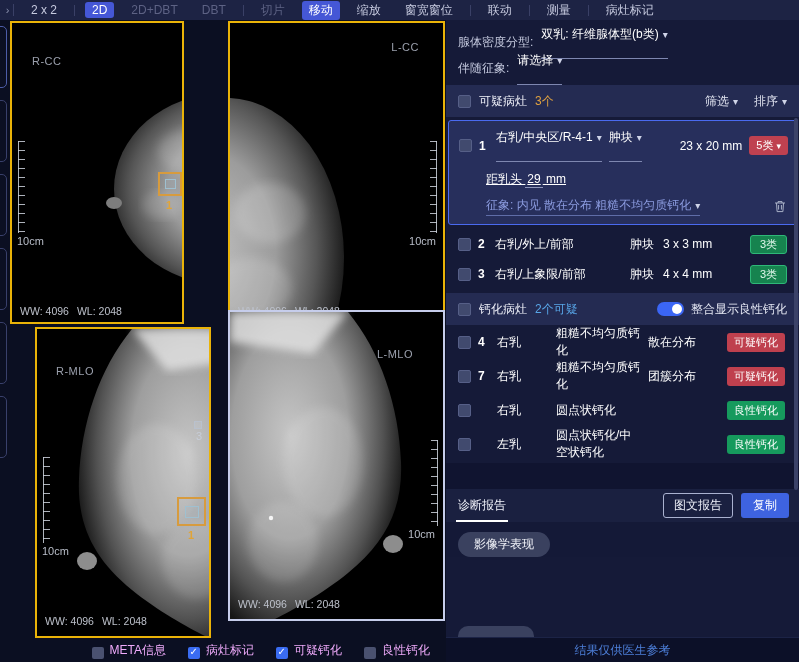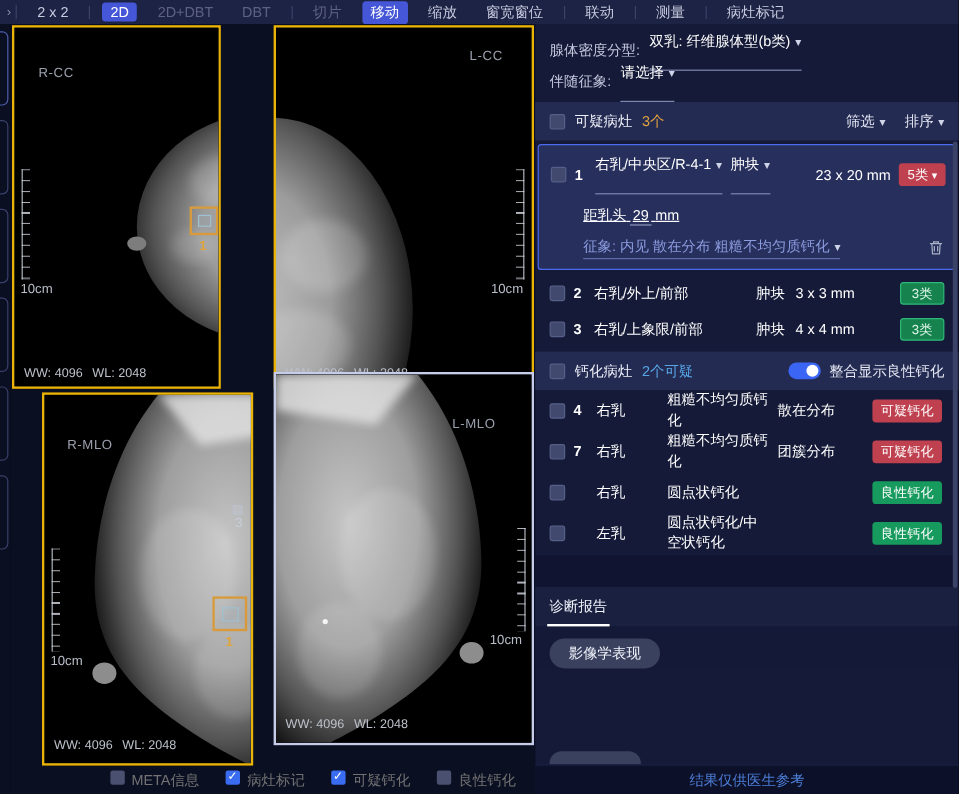--- a/index.html
+++ b/index.html
@@ -37,21 +37,21 @@
   .mk-sm { position:absolute; width:8px; height:8px; border:1px solid #b9c1cd; background:rgba(200,210,225,.22); }
   .mk-sm.round { border-radius:50%; }
   .mk-num { position:absolute; color:#c7cdd8; font-size:11px; }
   .mk-roi { position:absolute; border:2px solid #d79b3e; display:flex; align-items:center; justify-content:center; }
   .mk-roi .inner { border:1px solid #9fc0d0; background:rgba(160,190,210,.15); }
   .mk-roi-num { position:absolute; color:#e0a438; font-weight:bold; font-size:11px; }
 
   
   .cbbar { position:absolute; left:10px; top:640px; width:434px; height:20px; display:flex; align-items:center;
            justify-content:flex-end; gap:22px; padding-right:14px; }
-  .cb-item { display:flex; align-items:flex-start; gap:6px; color:#737373; cursor:pointer; }
+  .cb-item { display:flex; align-items:flex-end; gap:6px; color:#f0abfc; cursor:pointer; }
   .cbx { width:12px; height:12px; border-radius:2px; background:#4a5170; position:relative; flex:0 0 auto; }
   .cbx.on { background:#3a6cf2; }
   .cbx.on::after { content:"✓"; position:absolute; left:1.5px; top:-1px; color:#fff; font-size:10px; }
 
   
   .panel { position:absolute; left:446px; top:20px; width:353px; height:642px; background:#151a38; }
   .p-header { height:34px; background:#293056; display:flex; align-items:center; justify-content:space-between;
               padding:0 12px; }
   .p-title { font-size:13px; color:#eef0f8; }
   .reset-btn { cursor:pointer; display:flex; }
@@ -403,20 +403,24 @@
       <span class="c-side">左乳</span>
       <span class="c-desc">圆点状钙化/中空状钙化</span>
       <span class="c-dist"></span>
       <span class="badge solidgreen">良性钙化</span>
     </div>
 
     <div class="gapband"></div>
 
     <div class="rep-h">
       <span class="rep-tab">诊断报告</span>
+      <span class="rep-btns">
+        <span class="btn-outline">图文报告</span>
+        <span class="btn-blue">复制</span>
+      </span>
     </div>
     <div class="rep-body">
       <span class="pill">影像学表现</span>
     </div>
     <div class="pill-part"></div>
 
     <div class="p-footer">
       <span>结果仅供医生参考</span>
     </div>
 

